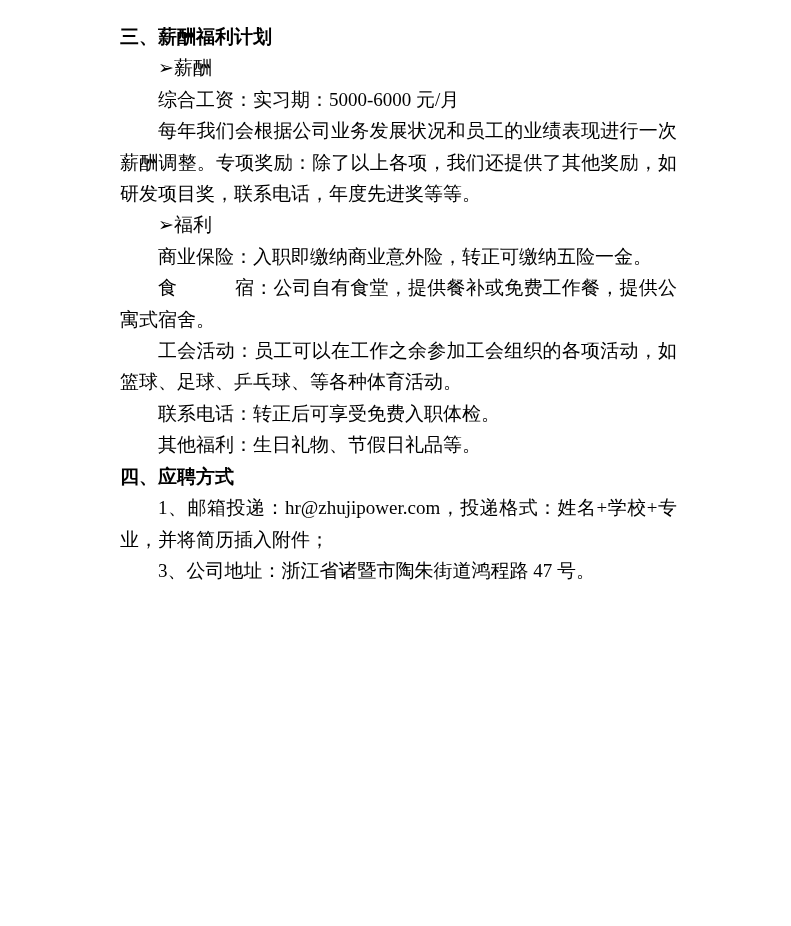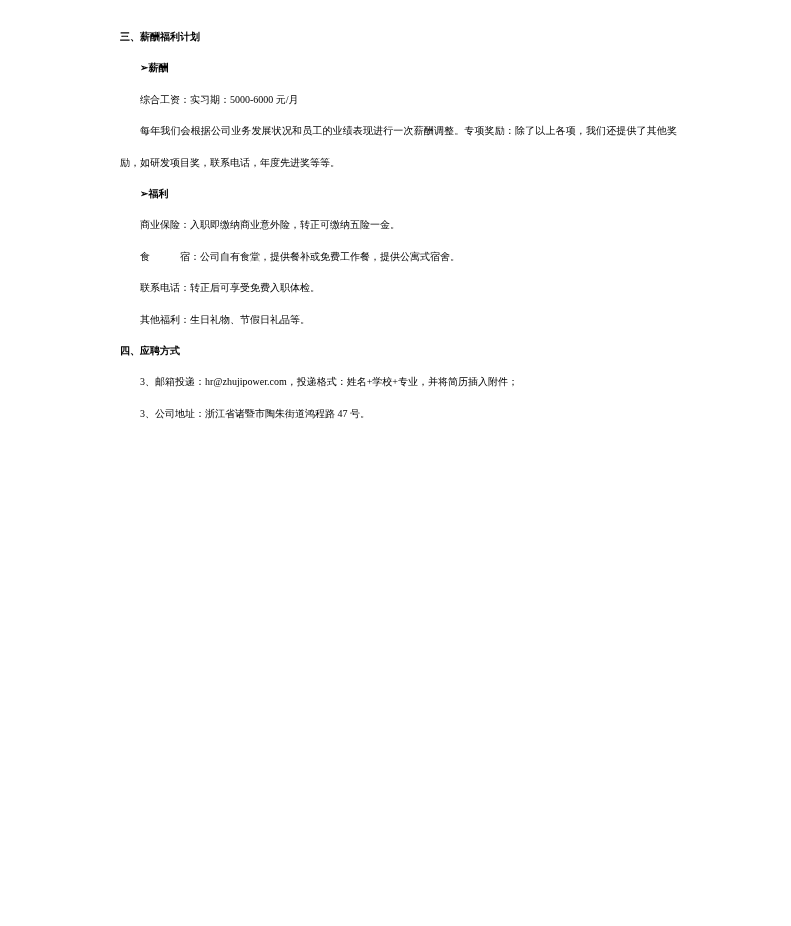--- a/index.html
+++ b/index.html
@@ -12,33 +12,33 @@
     height: 926px;
     color: #000000;
     font-family: "Liberation Serif", "DejaVu Serif", serif;
   }
   .page {
     box-sizing: border-box;
     width: 791px;
     height: 926px;
     padding: 21px 114px 0 120px;
     background: #ffffff;
-    font-size: 10px;
+    font-size: 19px;
     line-height: 31.4px;
     overflow: hidden;
   }
   .page p, .page div.line {
     margin: 0;
     padding: 0;
   }
   .heading {
     font-weight: 700;
   }
   .subhead {
-    font-weight: 700;
+    font-weight: 400;
     text-indent: 2em;
   }
   .indent {
     text-indent: 2em;
   }
   .justify {
     text-align: justify;
   }
   .wage-regular {
     margin-left: 123px;
@@ -64,26 +64,27 @@
   <p class="indent justify">每年我们会根据公司业务发展状况和员工的业绩表现进行一次薪酬调整。专项奖励：除了以上各项，我们还提供了其他奖励，如研发项目奖，联系电话，年度先进奖等等。</p>
 
   <div class="line subhead">
     <span class="arrow">➢</span><span>福利</span>
   </div>
 
   <p class="indent justify">商业保险：入职即缴纳商业意外险，转正可缴纳五险一金。</p>
 
   <p class="indent justify">食　　　宿：公司自有食堂，提供餐补或免费工作餐，提供公寓式宿舍。</p>
 
+  <p class="indent justify">工会活动：员工可以在工作之余参加工会组织的各项活动，如篮球、足球、乒乓球、等各种体育活动。</p>
 
   <p class="indent justify">联系电话：转正后可享受免费入职体检。</p>
 
 
   <p class="indent justify">其他福利：生日礼物、节假日礼品等。</p>
 
   <div class="line heading">四、应聘方式</div>
 
-  <p class="indent justify">3、邮箱投递：hr@zhujipower.com，投递格式：姓名+学校+专业，并将简历插入附件；</p>
+  <p class="indent justify">1、邮箱投递：hr@zhujipower.com，投递格式：姓名+学校+专业，并将简历插入附件；</p>
 
 
   <p class="indent justify">3、公司地址：浙江省诸暨市陶朱街道鸿程路 47 号。</p>
 
 </div>
 
 </body></html>

